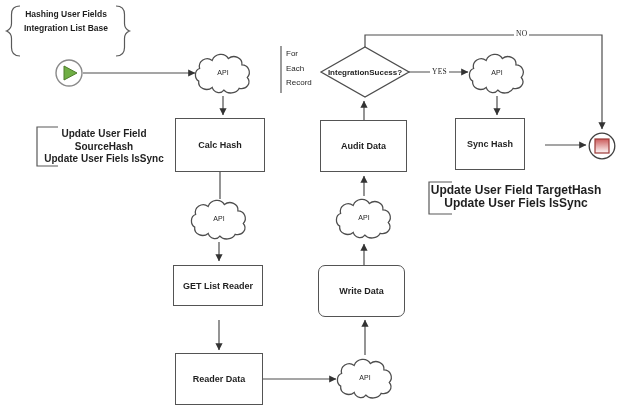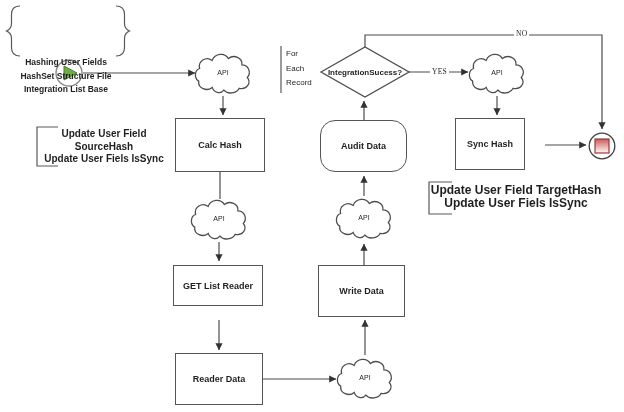--- a/index.html
+++ b/index.html
@@ -8,21 +8,21 @@
     font-family:"Liberation Sans",sans-serif;color:#1f1f1f;
   }
   .stage svg{position:absolute;left:0;top:0;}
   .txt{position:absolute;color:#1f1f1f;}
   .box{
     position:absolute;background:#ffffff;border:1.5px solid #545454;
     display:flex;align-items:center;justify-content:center;
     font-size:9px;font-weight:bold;text-align:center;box-sizing:border-box;
   }
   .callout-text{left:14px;top:8px;width:104px;text-align:center;
-    font-size:8.5px;font-weight:bold;line-height:13.5px;margin-top:48px;}
+    font-size:8.5px;font-weight:bold;line-height:13.5px;}
   .note-text{position:absolute;text-align:center;font-weight:bold;}
   .note-left{left:38px;top:128px;width:132px;font-size:10px;line-height:12.5px;}
   .note-right{left:430px;top:184px;width:172px;font-size:12px;line-height:13px;}
   .decision-text{left:323px;top:49px;width:84px;height:46px;display:flex;
     flex-direction:row;align-items:center;justify-content:center;
     font-size:8px;font-weight:bold;line-height:11px;text-align:center;}
   .loop-text{left:286px;top:47px;font-size:8px;line-height:14.5px;}
   .api-label{position:absolute;width:30px;text-align:center;font-size:7px;line-height:10px;}
   .edge-label{position:absolute;font-size:7.5px;line-height:9px;background:#ffffff;
     padding:0 2px;letter-spacing:.3px;font-family:Liberation Serif, serif;}
@@ -89,37 +89,36 @@
     </g>
 
     <g>
       <circle cx="602" cy="146" r="12.8" fill="#ffffff" stroke="#3f3f3f" stroke-width="1.3"></circle>
       <rect x="595" y="139" width="14" height="14" fill="url(#endGrad)" stroke="#9c3a38" stroke-width="1.2"></rect>
     </g>
   </svg>
 
   <div class="txt callout-text">
     <span class="line-span">Hashing User Fields</span>
-    <span class="line-span">HashSet Structure File</span>
     <span class="line-span">Integration List Base</span>
   </div>
 
   <div class="box" style="left:175px;top:118px;width:90px;height:54px;">
     <span>Calc Hash</span>
   </div>
   <div class="box" style="left:173px;top:265px;width:90px;height:41px;">
     <span>GET List Reader</span>
   </div>
   <div class="box" style="left:175px;top:353px;width:88px;height:52px;">
     <span>Reader Data</span>
   </div>
-  <div class="box" style="left:318px;top:265px;width:87px;height:52px;">
+  <div class="box" style="left:318px;top:265px;width:87px;height:52px;border-radius:7px;">
     <span>Write Data</span>
   </div>
-  <div class="box" style="left:320px;top:120px;width:87px;height:52px;border-radius:15px;">
+  <div class="box" style="left:320px;top:120px;width:87px;height:52px;">
     <span>Audit Data</span>
   </div>
   <div class="box" style="left:455px;top:118px;width:70px;height:52px;">
     <span>Sync Hash</span>
   </div>
 
   <div class="txt decision-text">
     <span class="line-span">Integration</span>
     <span class="line-span">Sucess?</span>
   </div>

